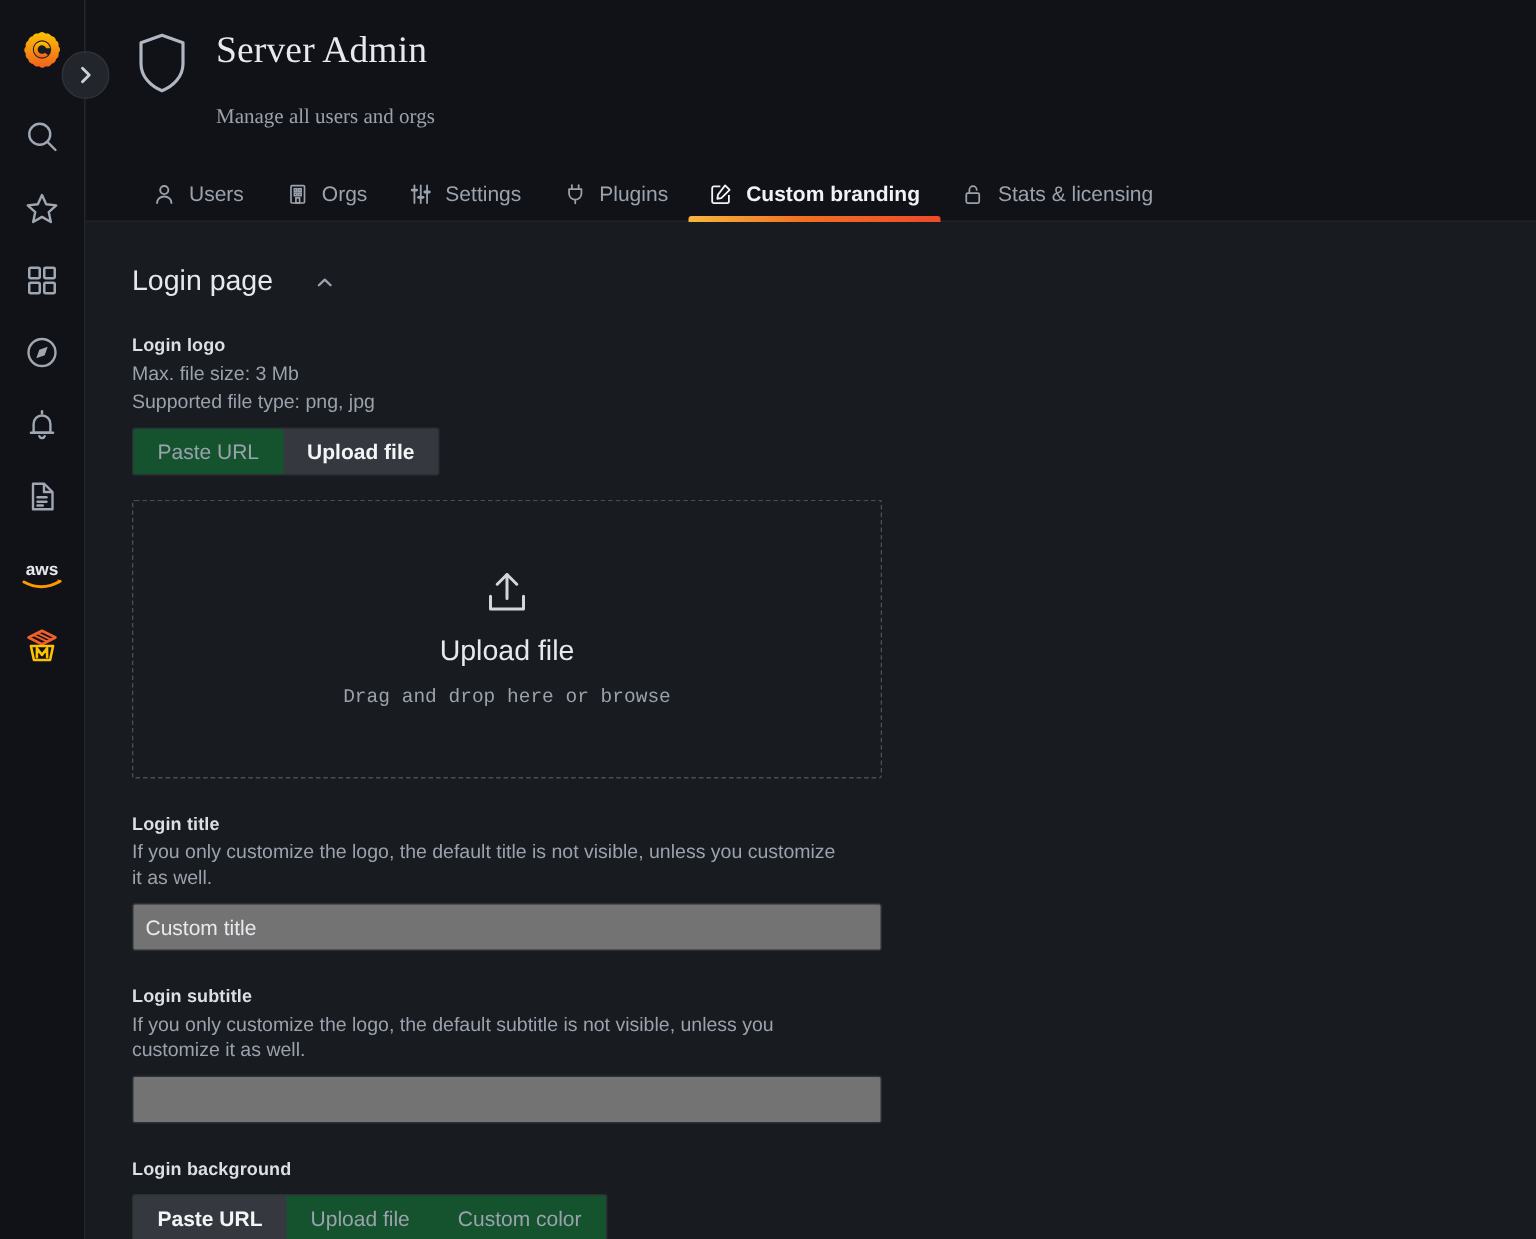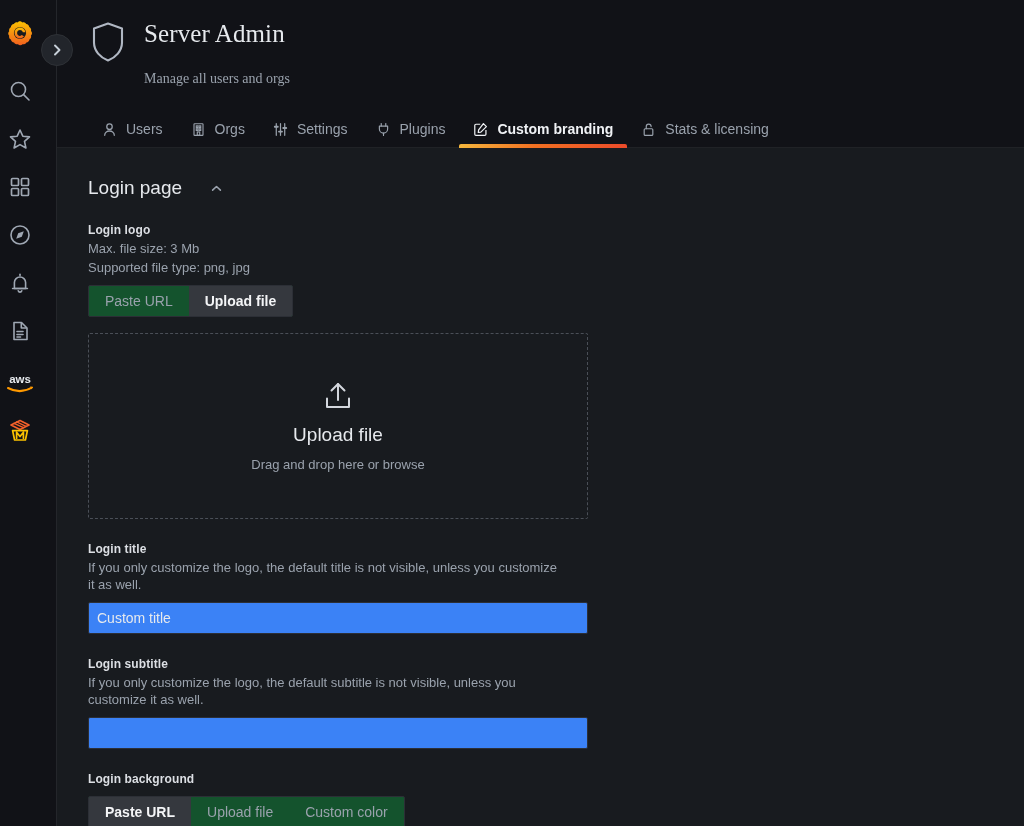--- a/index.html
+++ b/index.html
@@ -23,21 +23,21 @@
 
   
   #sidebar {
     width: 57px;
     height: 826px;
     flex: 0 0 57px;
     background: #111217;
     border-right: 1px solid #24262b;
     display: flex;
     flex-direction: column;
-    align-items: flex-start;
+    align-items: center;
     padding-top: 13px;
     position: relative;
     z-index: 5;
   }
 
   .nav-icon {
     width: 40px;
     height: 40px;
     margin-bottom: 8px;
     display: flex;
@@ -238,28 +238,29 @@
   #dropzone-icon { color: #d3d7dd; margin-bottom: 6px; }
   #dropzone-title {
     font-size: 19px;
     color: #e6e9ed;
     line-height: 24px;
   }
   #dropzone-hint {
     font-size: 13px;
     color: #9aa2ad;
     margin-top: 10px;
+    font-family: Liberation Mono, monospace;
   }
 
   
   .text-input {
     margin-top: 9px;
     width: 500px;
     height: 32px;
-    background: #3b82f6;
+    background: #737373;
     border: 1px solid #2c2f36;
     border-radius: 2px;
     color: #e6e9ed;
     font-size: 14px;
     font-family: "Liberation Sans", sans-serif;
     padding: 0 8px;
     line-height: 30px;
     display: flex;
     align-items: center;
   }

